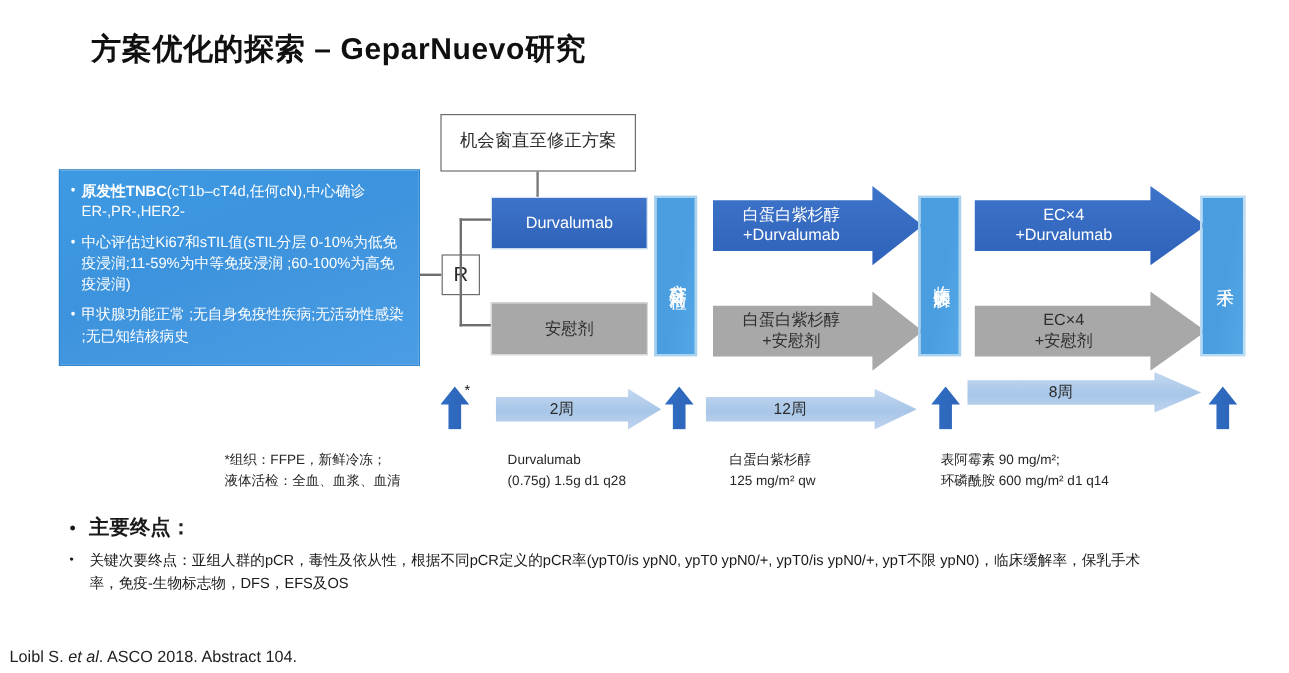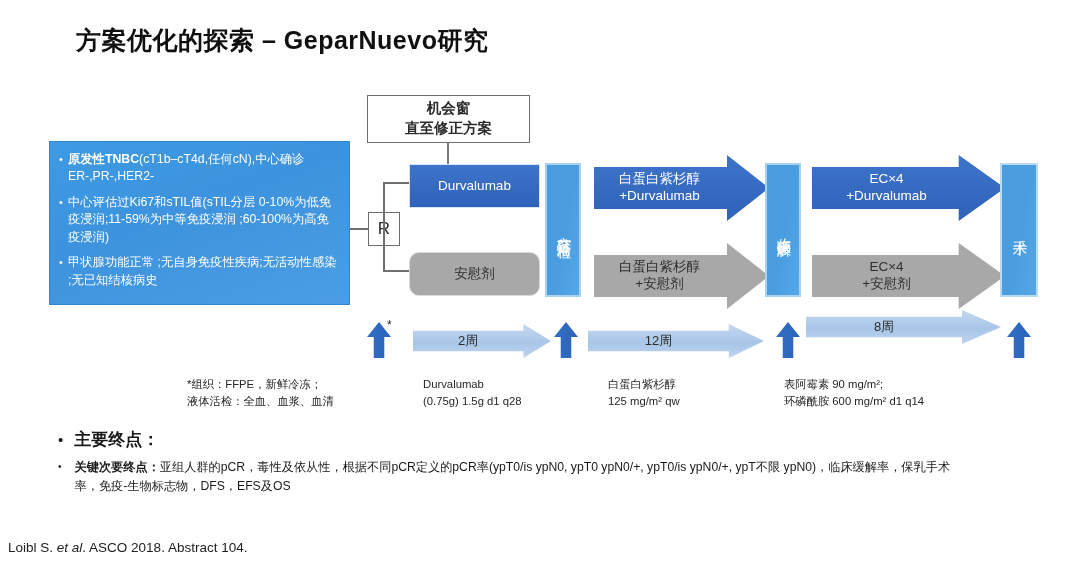--- a/index.html
+++ b/index.html
@@ -32,25 +32,25 @@
   #window-box {
     position: absolute;
     left: 367px;
     top: 95px;
     width: 163px;
     height: 48px;
     border: 1.5px solid #6d6d6d;
     background: #ffffff;
     box-sizing: border-box;
     display: flex;
-    flex-direction: column;
+    flex-direction: row;
     align-items: center;
     justify-content: center;
     font-size: 14.5px;
-    font-weight: bold;
+    font-weight: normal;
     line-height: 1.35;
     color: #2b2b2b;
   }
   #window-stem {
     position: absolute;
     left: 447px;
     top: 143px;
     width: 1.5px;
     height: 28px;
     background: #7a7a7a;
@@ -131,21 +131,21 @@
     background: linear-gradient(180deg, #3d74c9 0%, #2f62ba 100%);
     color: #ffffff;
     border: 1px solid #d8e4f4;
   }
   .tx-grey {
     background: #a8a8a8;
     color: #2e2e2e;
     border: 1px solid #d9d9d9;
   }
   #durvalumab-box { left: 409px; top: 164px; width: 131px; height: 44px; }
-  #placebo-box    { left: 409px; top: 252px; width: 131px; height: 44px; border-radius: 10px; }
+  #placebo-box    { left: 409px; top: 252px; width: 131px; height: 44px; }
 
   
   .tx-chev {
     position: absolute;
     box-sizing: border-box;
     display: flex;
     flex-direction: column;
     align-items: center;
     justify-content: center;
     text-align: center;
@@ -255,21 +255,21 @@
     position: absolute;
     left: 58px; top: 458px;
     width: 900px;
     display: flex;
     align-items: flex-start;
     font-size: 12.2px;
     line-height: 1.52;
   }
   #secondary-endpoint .bl { margin-right: 13px; font-size: 10px; line-height: 1.7; }
   #secondary-endpoint .se-text { flex: 1 1 auto; }
-  #secondary-endpoint .se-text b { font-weight: bold; }
+  #secondary-endpoint .se-text b { font-weight: normal; }
 
   
   #reference {
     position: absolute;
     left: 8px; top: 540px;
     font-size: 13.5px;
     color: #222222;
   }
   #reference i { font-style: italic; margin-top: 44px; }
 

